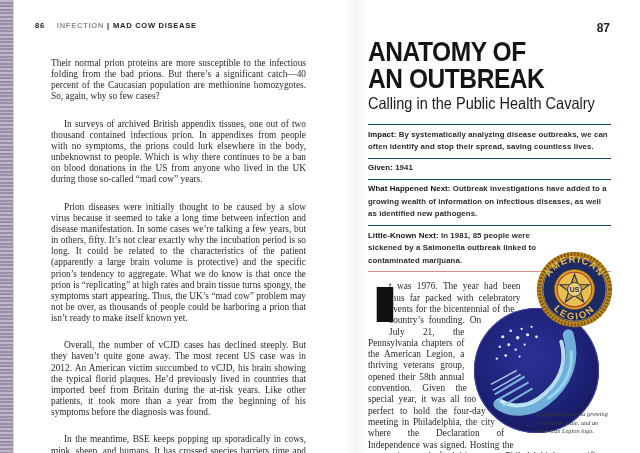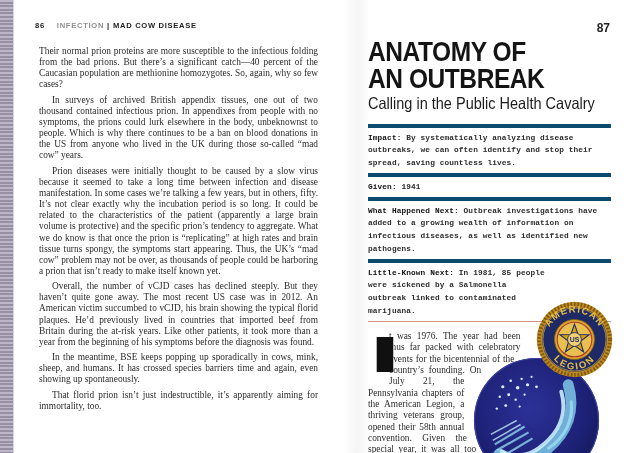--- a/index.html
+++ b/index.html
@@ -15,35 +15,35 @@
   
   .left-page{position:absolute;left:13px;top:0;width:340px;height:453px;}
   .running-head{position:absolute;top:21px;left:22px;font-family:"Liberation Sans",sans-serif;
     font-size:7.6px;font-weight:700;letter-spacing:0.7px;white-space:nowrap;}
   .rh-num{color:#222;margin-right:12px;}
   .rh-section{color:#8f8f8f;}
   .rh-div{color:#222;margin:0 3px;}
   .rh-topic{color:#1d1d1d;}
   .left-body{position:absolute;top:42px;left:22px;width:287px;
     font-size:9.35px;line-height:11.15px;text-align:justify;}
-  .left-body p{margin:4px;text-indent:13px;}
+  .left-body p{margin:16px;text-indent:13px;}
   .left-body p.no-indent{text-indent:0;}
 
   
   .right-page{position:absolute;left:368px;top:0;width:243px;height:453px;}
   .pagenum-right{position:absolute;top:21px;right:1px;font-family:"Liberation Sans",sans-serif;
     font-size:12px;font-weight:700;color:#222;}
   .chapter-title{margin-top:38px;font-family:"Liberation Sans",sans-serif;font-weight:900;
     font-size:28.5px;line-height:26.5px;color:#141414;letter-spacing:-0.5px;
     transform:scaleX(0.86);transform-origin:left top;white-space:nowrap;}
   .chapter-sub{font-family:"Liberation Sans",sans-serif;font-weight:500;font-size:16.5px;
     color:#1c1c1c;margin-top:3px;transform:scaleX(0.88);transform-origin:left top;white-space:nowrap;}
   .facts{margin-top:11px;font-family:"Liberation Sans",sans-serif;font-size:7.8px;
     line-height:12.6px;color:#2c2c2c;}
-  .fact-item{border-top:4px solid #0c4a6e;padding:3.5px 0 4px 0;font-weight:600;letter-spacing:0.1px;font-family:Liberation Mono, monospace;}
+  .fact-item{border-top:1px solid #0c4a6e;padding:3.5px 0 4px 0;font-weight:600;letter-spacing:0.1px;}
   .fact-item:last-child{border-bottom:1px solid #d49086;padding-right:66px;}
   .fact-label{font-weight:800;color:#111;}
   .rp-body{margin-top:9px;font-size:9.35px;line-height:11.3px;text-align:justify;}
   .dropcap{float:left;font-family:"Liberation Sans",sans-serif;font-weight:900;font-size:50px;
     line-height:45px;width:13px;transform:scaleX(2.3);transform-origin:left center;
     margin:2px 7px 0 1px;color:#101010;}
 
   
   .figure{float:right;position:relative;width:147px;height:157px;margin:0 0 2px 9px;
     shape-outside:polygon(42% 0%, 100% 0%, 100% 100%, 38% 100%, 6% 62%, 6% 32%, 42% 20%);}

